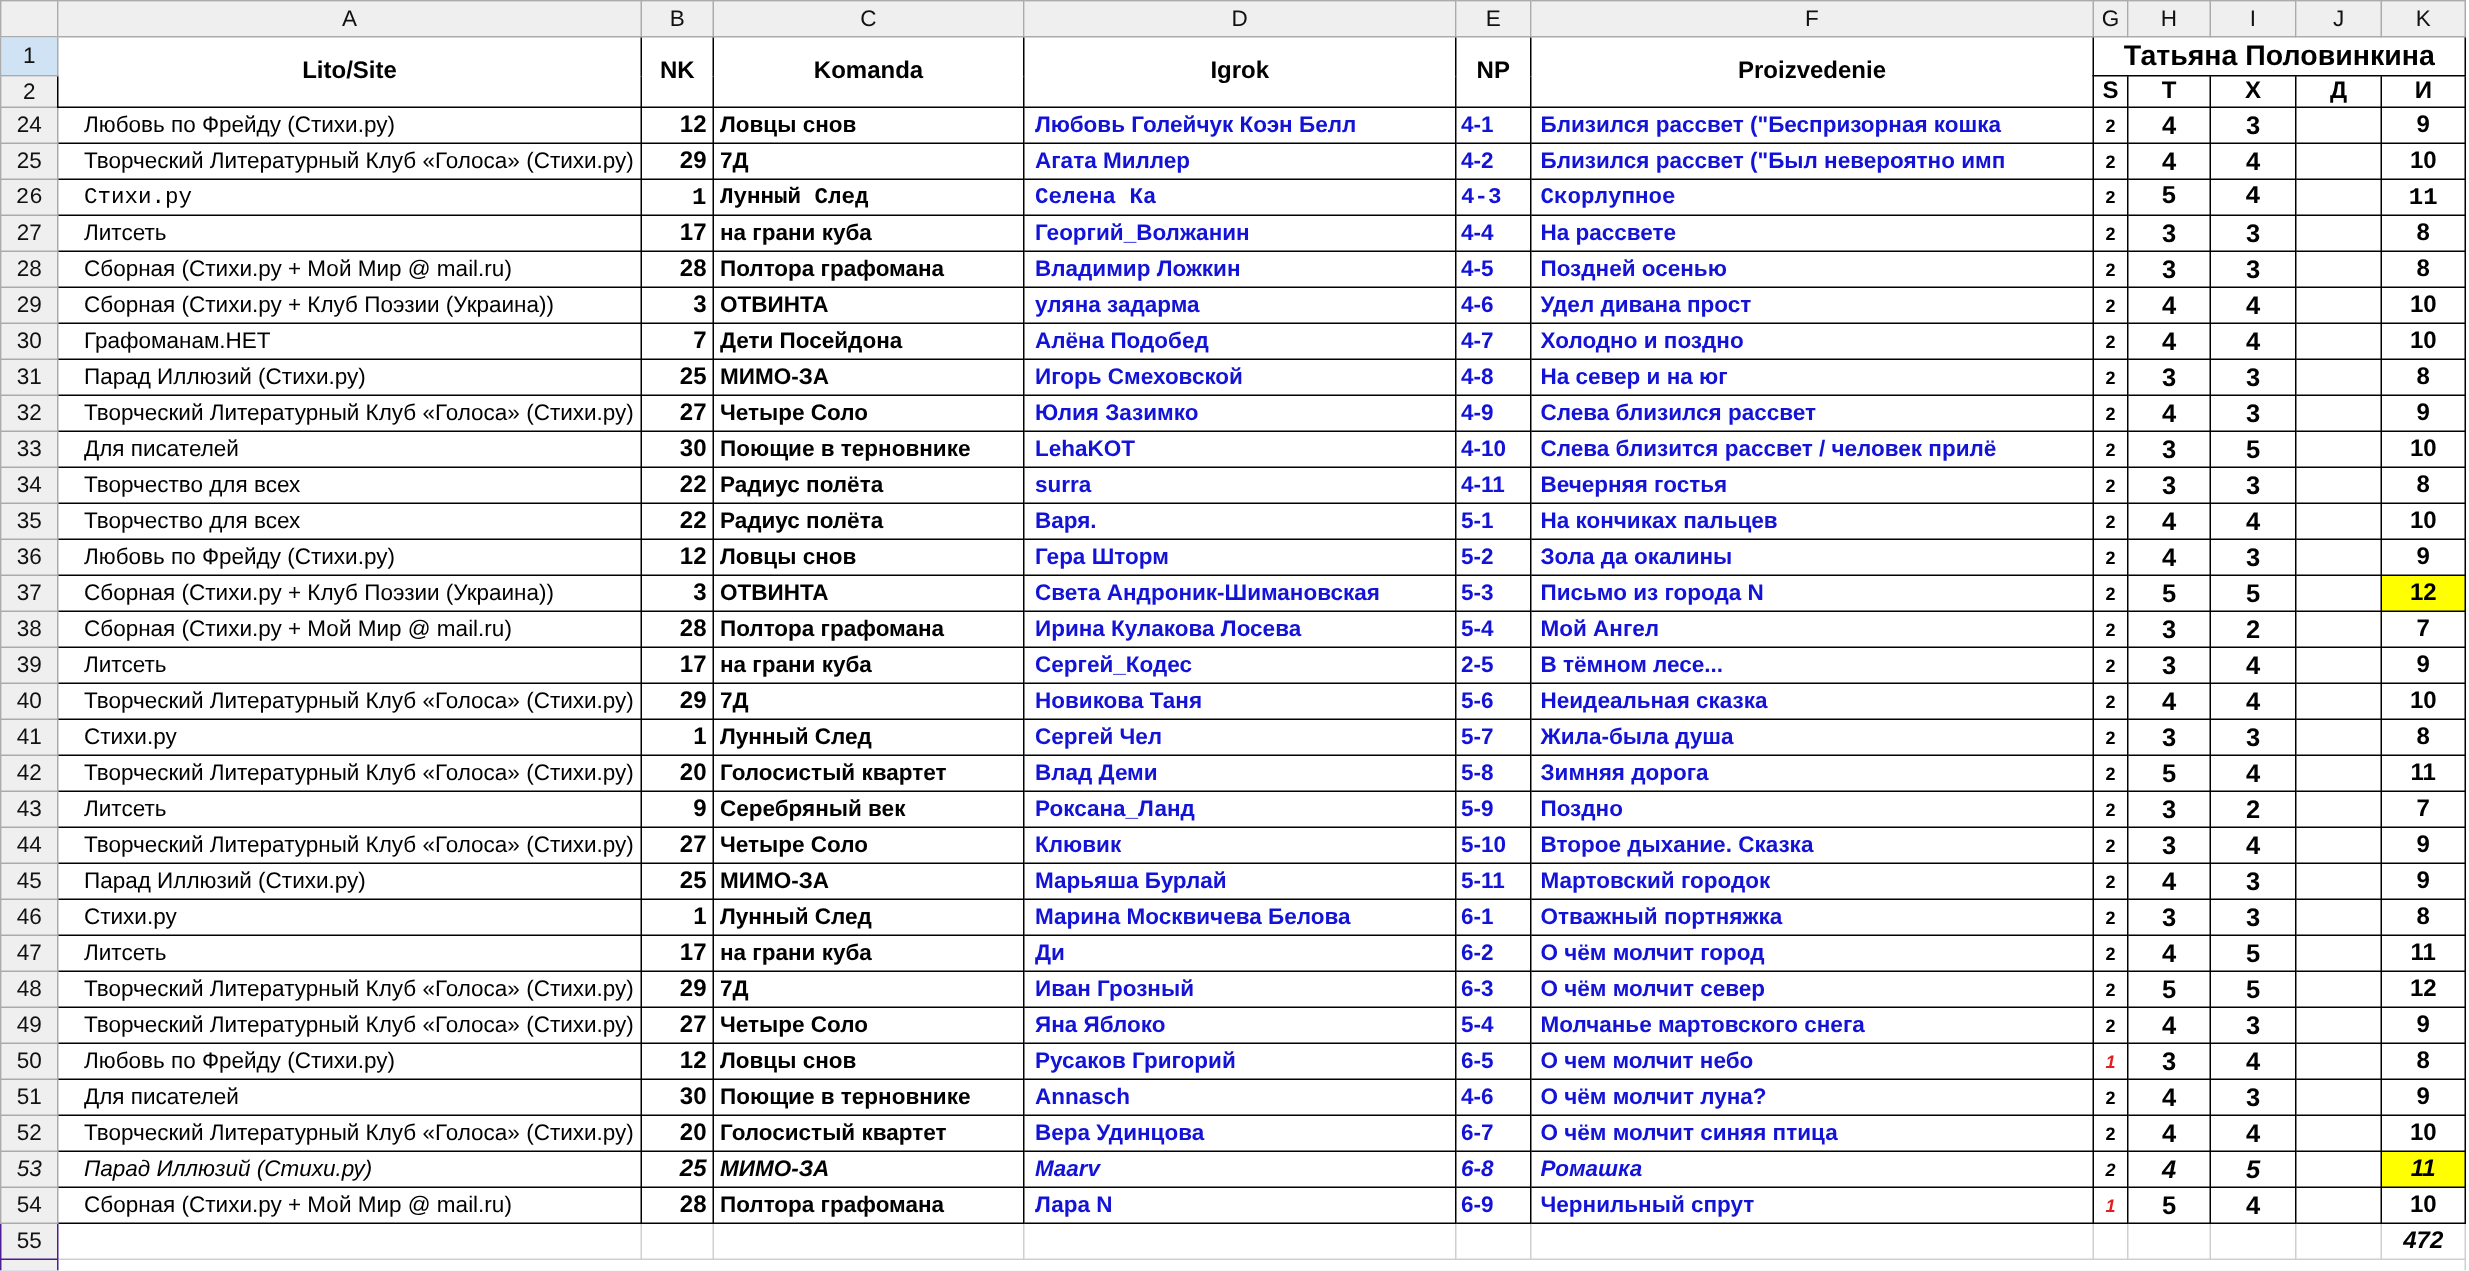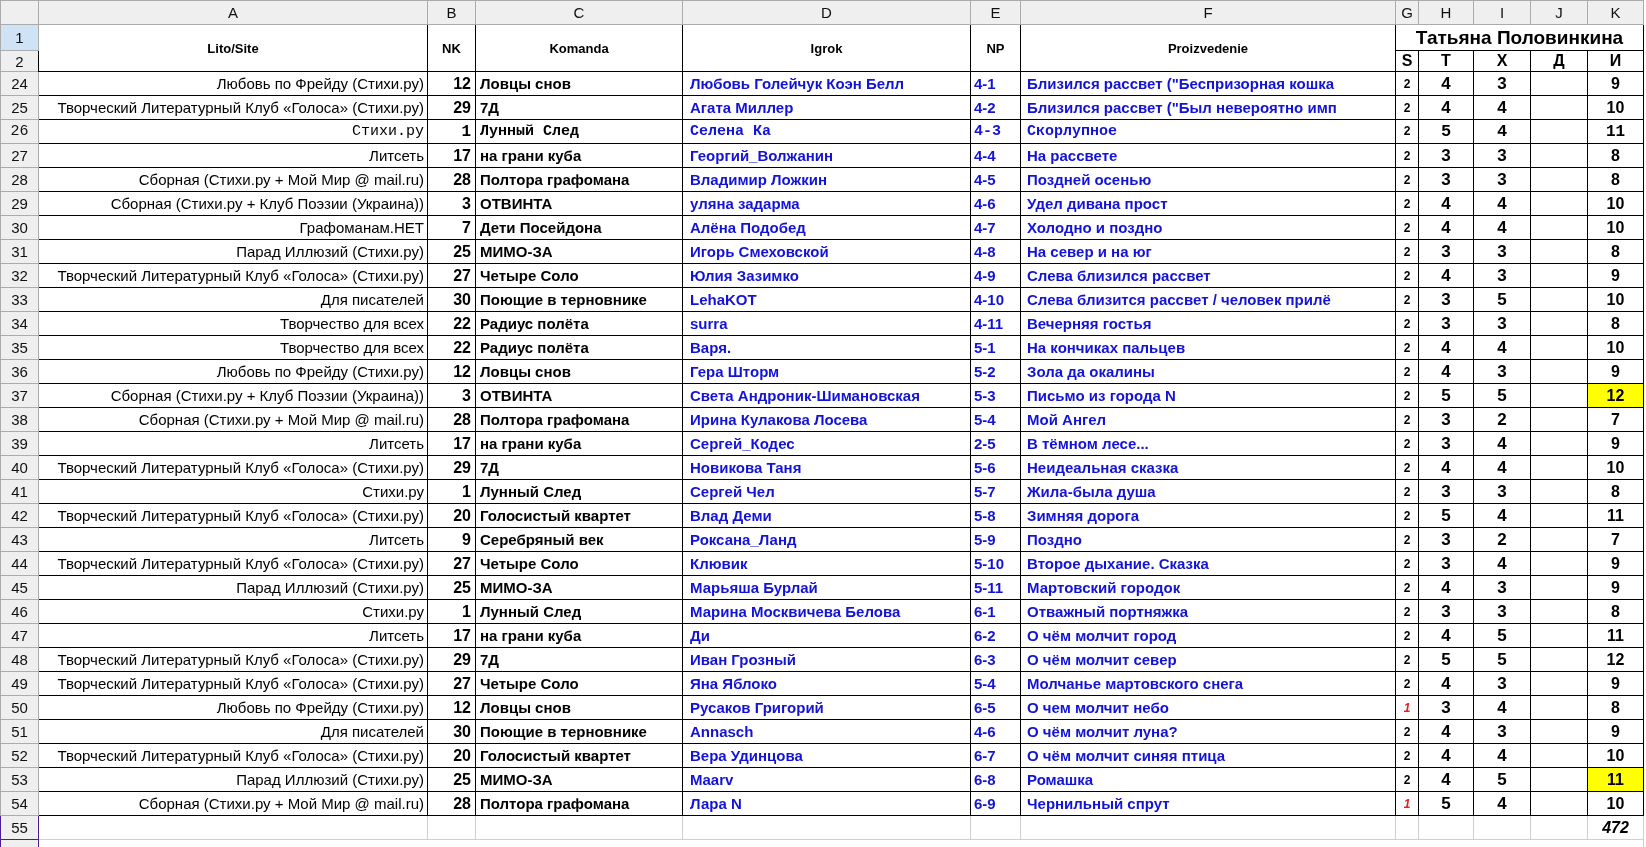--- a/index.html
+++ b/index.html
@@ -15,35 +15,35 @@
     font-weight:normal;font-size:15px;color:#111;
     text-align:center;vertical-align:middle;padding:0;overflow:hidden;
   }
   th.rowsel{background:#cfe3f5;}
   
   td{border:1px solid #000;padding:0 3px;vertical-align:middle;
      overflow:hidden;white-space:nowrap;font-size:15px;color:#000;background:#fff;}
   tr.lightrow td{border:1px solid #cfcfcf;}
   tr.lightrow th{border:1px solid #4c1d95;}
   
-  .c-a{text-align:right;padding-left:17px;}
+  .c-a{text-align:left;padding-left:17px;}
   .c-b{font-weight:bold;text-align:right;font-size:16px;padding-right:4px;}
   .c-c{font-weight:bold;text-align:left;padding-left:4px;margin-top:31px;}
   .c-d{font-weight:bold;text-align:left;padding-left:7px;color:var(--blue);}
   .c-e{font-weight:bold;padding-right:7px;color:var(--blue);}
   .c-f{font-weight:bold;text-align:left;padding-left:6px;color:var(--blue);}
   .c-g{font-weight:bold;text-align:center;font-size:12px;padding:0;}
   .c-g.red{color:var(--red);font-style:italic;}
   .c-h,.c-i{font-weight:bold;text-align:center;font-size:17px;padding:0;}
   .c-j{}
   .c-k{font-weight:bold;text-align:center;font-size:16px;padding:0;}
   .c-k.yellow{background:var(--yellow);}
   .c-total{font-weight:bold;font-style:italic;text-align:center;font-size:16px;padding:0;}
   
-  .h-label{font-weight:bold;font-size:13px;text-align:center;vertical-align:middle;}
+  .h-label{font-weight:bold;font-size:16px;text-align:center;vertical-align:middle;}
   .h-judge{font-weight:bold;font-size:19px;text-align:center;vertical-align:middle;padding:0;}
   .h-crit{font-weight:bold;font-size:16px;text-align:center;padding:0;}
 </style>
 </head>
 <body>
 
 <div class="sheet">
   <table class="grid">
     <colgroup>
       <col style="width:38px">
@@ -497,21 +497,21 @@
           <td class="c-c">Голосистый квартет</td>
           <td class="c-d">Вера Удинцова</td>
           <td class="c-e">6-7</td>
           <td class="c-f">О чём молчит синяя птица</td>
           <td class="c-g">2</td>
           <td class="c-h">4</td>
           <td class="c-i">4</td>
           <td class="c-j"></td>
           <td class="c-k">10</td>
         </tr>
-        <tr style="height: 24px;">
+        <tr style="height: 24px; font-style: italic;">
           <th class="hcell">53</th>
           <td class="c-a">Парад Иллюзий (Стихи.ру)</td>
           <td class="c-b">25</td>
           <td class="c-c">МИМО-ЗА</td>
           <td class="c-d">Maarv</td>
           <td class="c-e">6-8</td>
           <td class="c-f">Ромашка</td>
           <td class="c-g">2</td>
           <td class="c-h">4</td>
           <td class="c-i">5</td>

